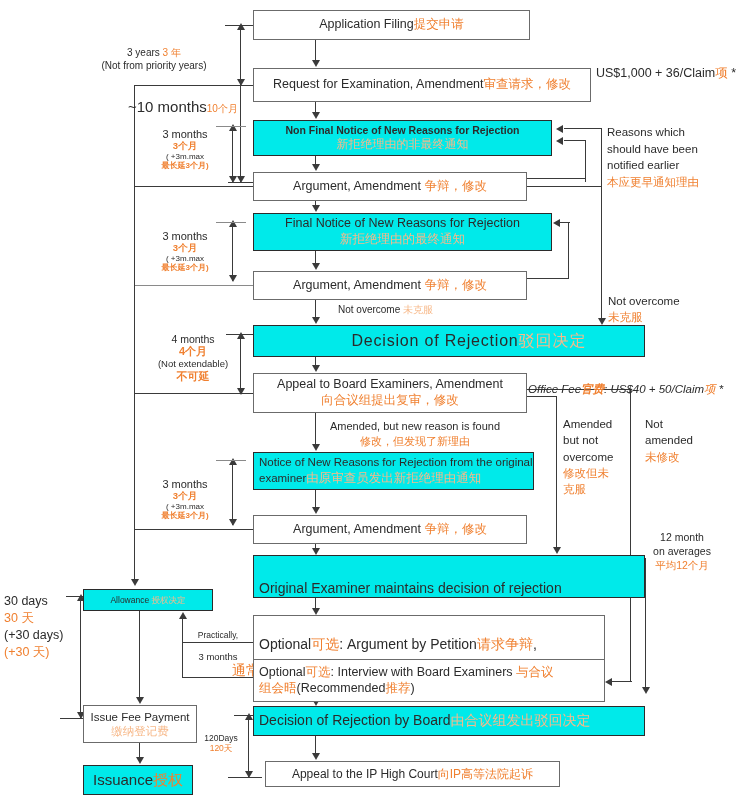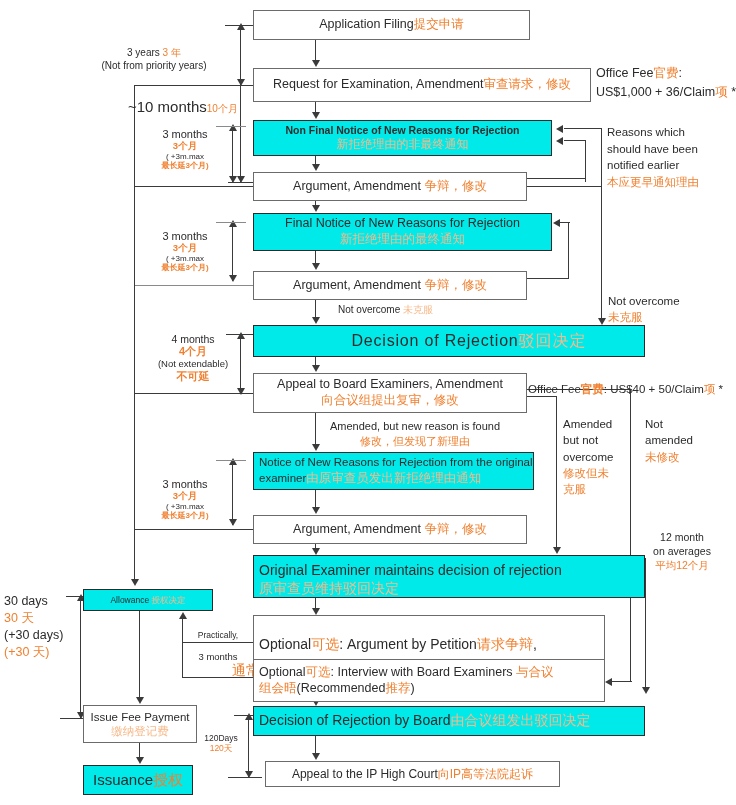--- a/index.html
+++ b/index.html
@@ -145,21 +145,20 @@
   </div>
 
   <div class="box" style="left:253px; top:515px; width:274px; height:29px; font-size:12.5px;">
     <div>
       <span class="en">Argument, Amendment </span><span class="cn">争辩，修改</span>
     </div>
   </div>
 
   <div class="box cyan leftalign" style="left:253px; top:555px; width:392px; height:43px; font-size:14px; justify-content:flex-end;">
     <div><span class="en">Original Examiner maintains decision of rejection</span></div>
-    <div><span class="cn-dim">原审查员维持驳回决定</span></div>
   </div>
 
   <div class="box cyan" style="left:83px; top:589px; width:130px; height:22px; font-size:8.5px;">
     <div>
       <span class="en">Allowance </span><span class="cn-dim">授权决定</span>
     </div>
   </div>
 
   <div class="box leftalign" style="left:253px; top:615px; width:352px; height:59px; font-size:14px; justify-content:center;">
     <div>
@@ -369,21 +368,20 @@
   <div class="lbl" style="left:338px; top:303px; font-size:10px;">
     <span class="en">Not overcome </span><span class="cn-dim">未克服</span>
   </div>
 
   <div class="lbl ctr" style="left:330px; top:419px; font-size:11px; line-height:1.35;">
     <div><span class="en">Amended, but new reason is found</span></div>
     <div><span class="cn">修改，但发现了新理由</span></div>
   </div>
 
   <div class="lbl" style="left:596px; top:64px; font-size:12.5px; line-height:1.5;">
-    <div><span class="en">Office Fee</span><span class="cn">官费</span><span class="en">:</span></div>
     <div><span class="en">US$1,000 + 36/Claim</span><span class="cn">项</span><span class="en"> *</span></div>
   </div>
 
   <div class="lbl" style="left:607px; top:124px; font-size:11.5px; line-height:1.45;">
     <div><span class="en">Reasons which</span></div>
     <div><span class="en">should have been</span></div>
     <div><span class="en">notified earlier</span></div>
     <div><span class="cn">本应更早通知理由</span></div>
   </div>
 
@@ -404,21 +402,21 @@
   <div class="arrow left" style="left:553px; top:218.5px;"></div>
 
   <div class="lbl" style="left:608px; top:293px; font-size:11.5px; line-height:1.4;">
     <div><span class="en">Not overcome</span></div>
     <div><span class="cn">未克服</span></div>
   </div>
 
   <div class="ln v" style="left:601px; top:186px; height:133px;"></div>
   <div class="arrow down" style="left:597.5px; top:318px;"></div>
 
-  <div class="lbl" style="left:528px; top:382px; font-size:11.5px;">
+  <div class="lbl" style="left:528px; top:382px; font-size:11.5px;font-style:italic;">
     <span class="en">Office Fee</span><span class="cn" style="font-weight:bold;">官费</span><span class="en">: US$40 + 50/Claim</span><span class="cn">项</span><span class="en"> *</span>
   </div>
 
   <div class="lbl" style="left:563px; top:416px; font-size:11.5px; line-height:1.42;">
     <div><span class="en">Amended</span></div>
     <div><span class="en">but not</span></div>
     <div><span class="en">overcome</span></div>
     <div><span class="cn">修改但未</span></div>
     <div><span class="cn">克服</span></div>
   </div>

